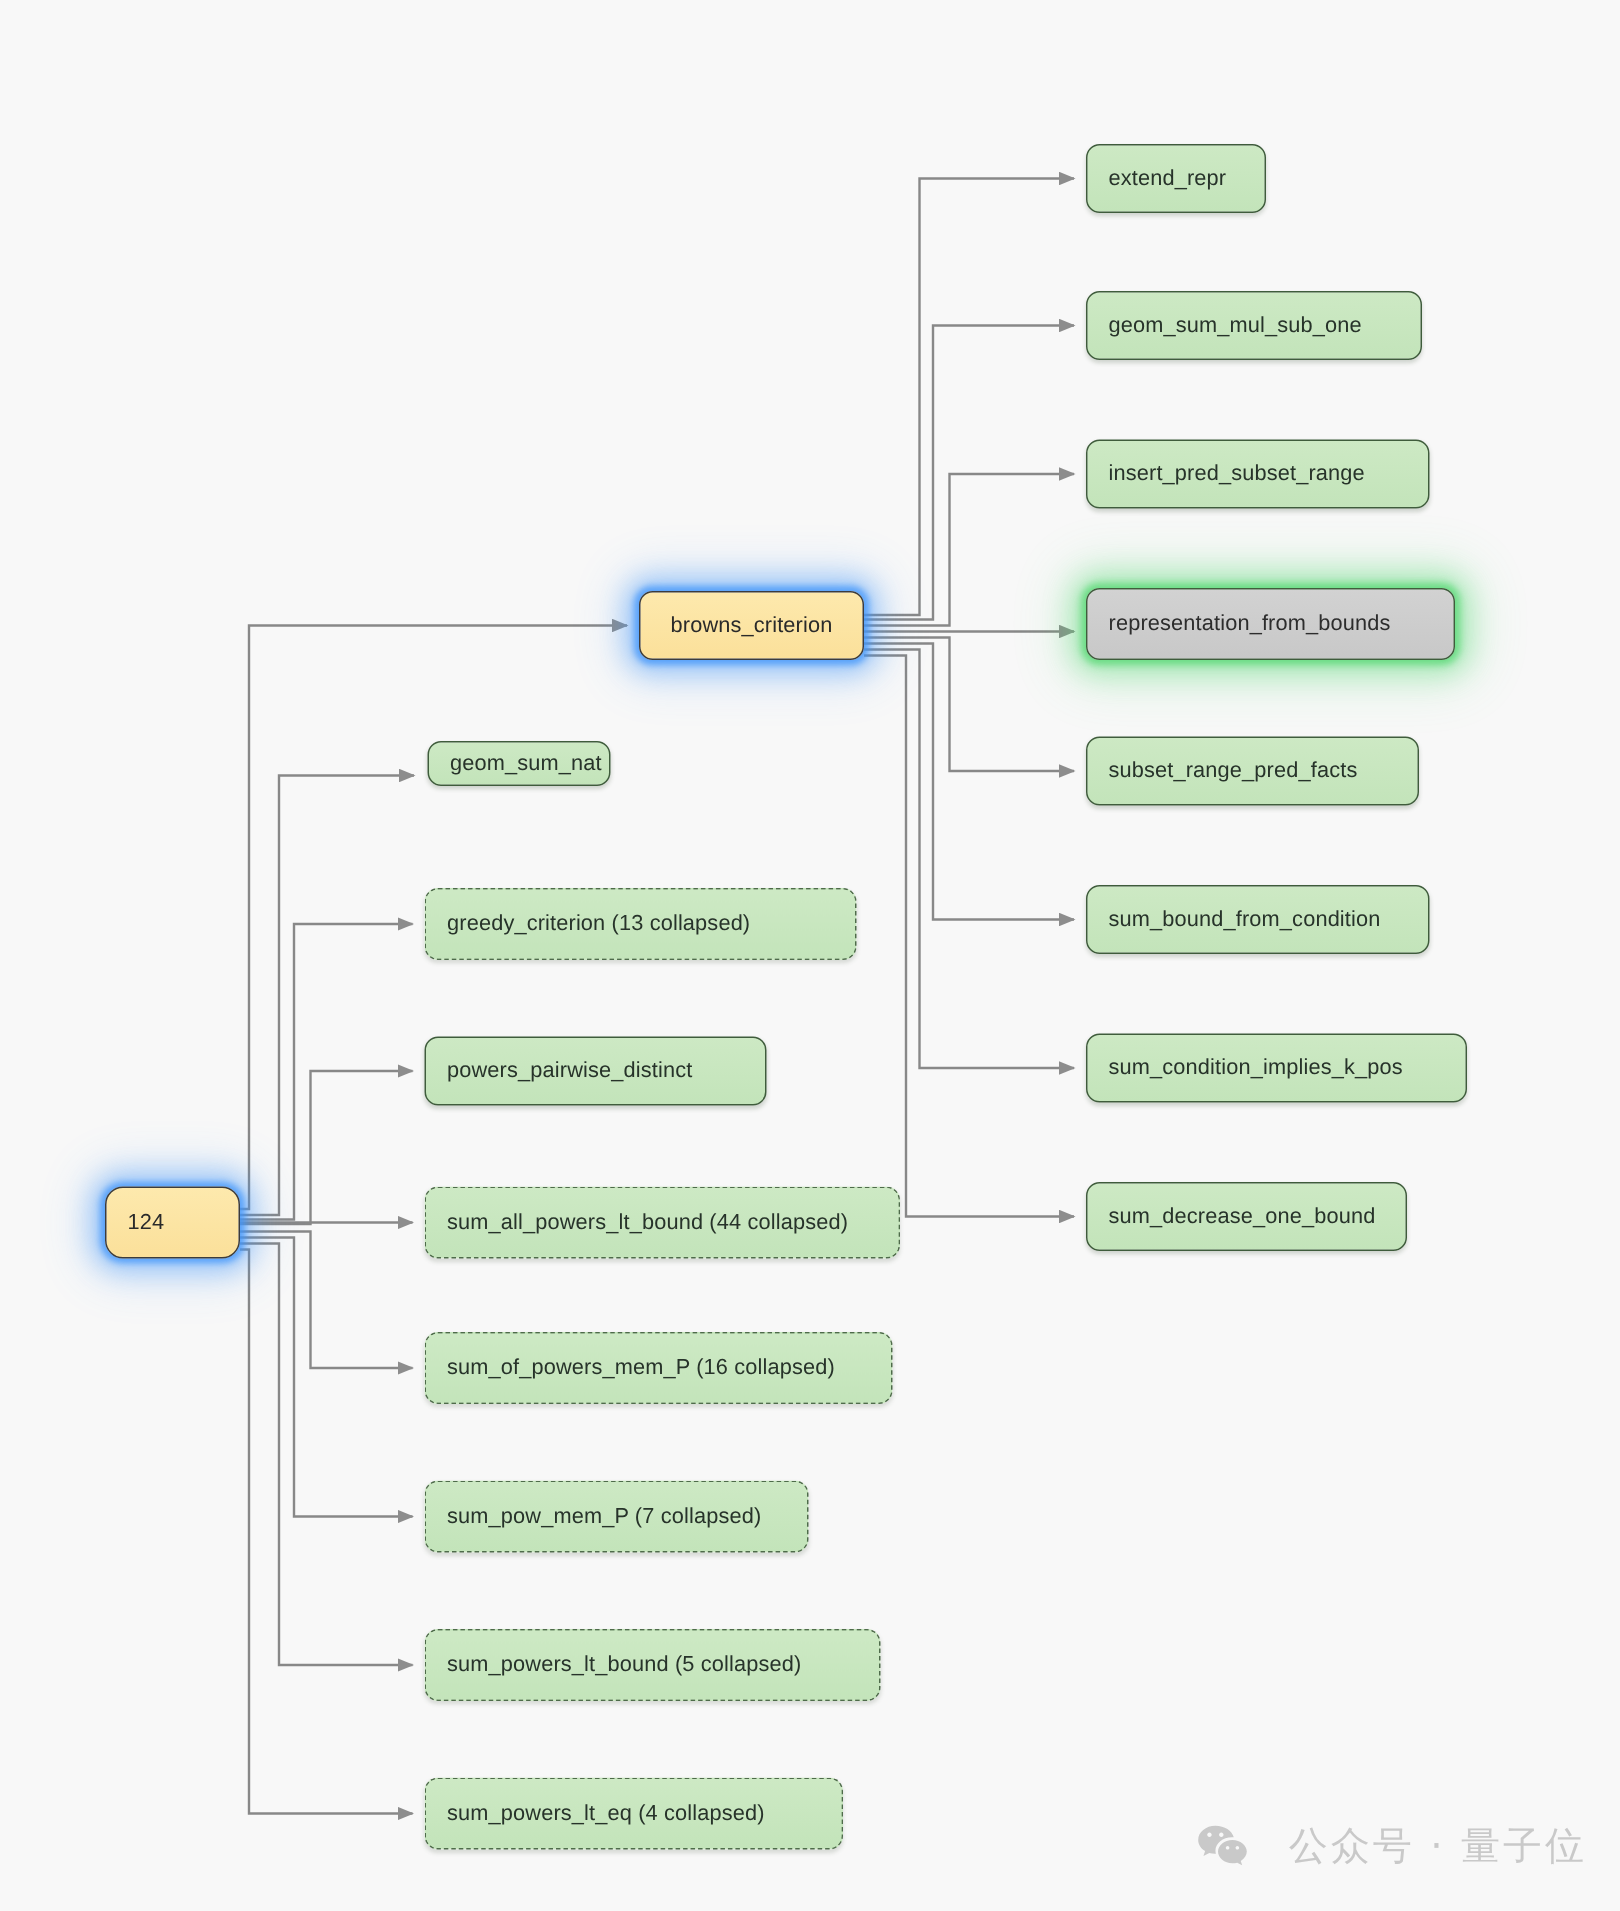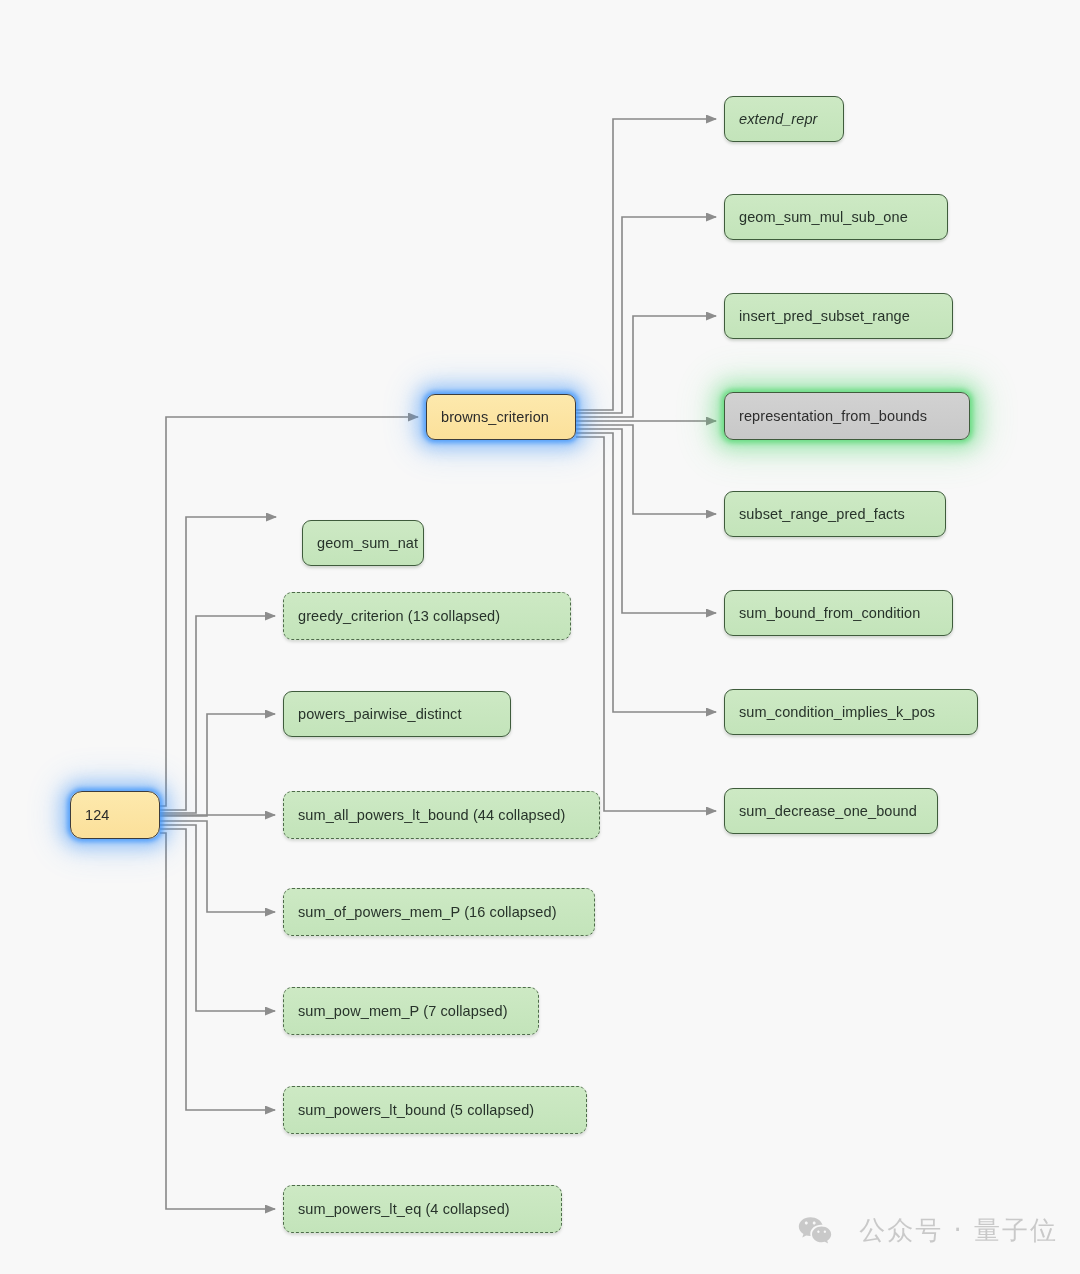--- a/index.html
+++ b/index.html
@@ -113,24 +113,24 @@
         <path d="M 576 429 L 622 429 L 622 613 L 716 613" fill="none" stroke="#888888" stroke-width="1.6" marker-end="url(#arrow)"></path>
         <path d="M 576 433 L 613 433 L 613 712 L 716 712" fill="none" stroke="#888888" stroke-width="1.6" marker-end="url(#arrow)"></path>
         <path d="M 576 437 L 604 437 L 604 811 L 716 811" fill="none" stroke="#888888" stroke-width="1.6" marker-end="url(#arrow)"></path>
       </g>
   </svg>
 
   <div id="node-group">
       <div class="node root" style="left: 70px; top: 791px; width: 90px; height: 48px; border-radius: 12px;">
         <span class="node-label">124</span>
       </div>
-      <div class="node root" style="left: 426px; top: 394px; width: 150px; height: 46px;">
+      <div class="node root" style="left: 426px; top: 394px; width: 150px; height: 46px; justify-content: center;">
         <span class="node-label">browns_criterion</span>
       </div>
-      <div class="node solid" style="left: 302px; top: 494px; width: 122px; height: 46px; margin-top: 26px;">
+      <div class="node solid" style="left: 285px; top: 494px; width: 122px; height: 30px;">
         <span class="node-label">geom_sum_nat</span>
       </div>
       <div class="node dashed" style="left: 283px; top: 592px; width: 288px; height: 48px;">
         <span class="node-label">greedy_criterion (13 collapsed)</span>
       </div>
       <div class="node solid" style="left: 283px; top: 691px; width: 228px; height: 46px;">
         <span class="node-label">powers_pairwise_distinct</span>
       </div>
       <div class="node dashed" style="left: 283px; top: 791px; width: 317px; height: 48px;">
         <span class="node-label">sum_all_powers_lt_bound (44 collapsed)</span>
@@ -140,21 +140,21 @@
       </div>
       <div class="node dashed" style="left: 283px; top: 987px; width: 256px; height: 48px;">
         <span class="node-label">sum_pow_mem_P (7 collapsed)</span>
       </div>
       <div class="node dashed" style="left: 283px; top: 1086px; width: 304px; height: 48px;">
         <span class="node-label">sum_powers_lt_bound (5 collapsed)</span>
       </div>
       <div class="node dashed" style="left: 283px; top: 1185px; width: 279px; height: 48px;">
         <span class="node-label">sum_powers_lt_eq (4 collapsed)</span>
       </div>
-      <div class="node solid" style="left: 724px; top: 96px; width: 120px; height: 46px; font-style: italic;">
+      <div class="node solid" style="left: 724px; top: 96px; width: 120px; height: 46px;">
         <span class="node-label">extend_repr</span>
       </div>
       <div class="node solid" style="left: 724px; top: 194px; width: 224px; height: 46px;">
         <span class="node-label">geom_sum_mul_sub_one</span>
       </div>
       <div class="node solid" style="left: 724px; top: 293px; width: 229px; height: 46px;">
         <span class="node-label">insert_pred_subset_range</span>
       </div>
       <div class="node selected" style="left: 724px; top: 392px; width: 246px; height: 48px;">
         <span class="node-label">representation_from_bounds</span>

